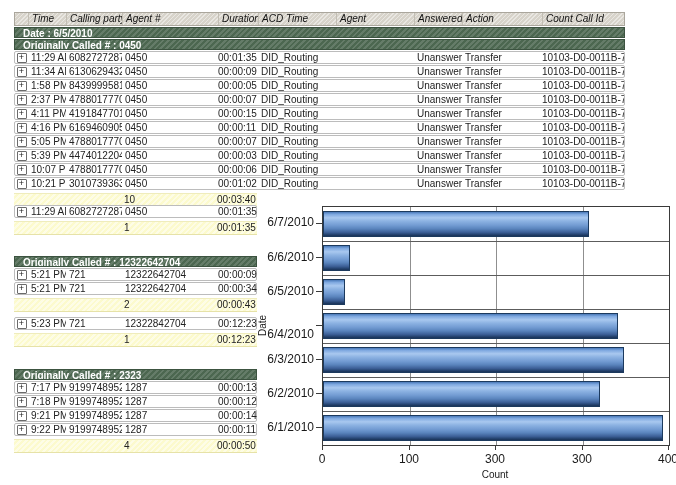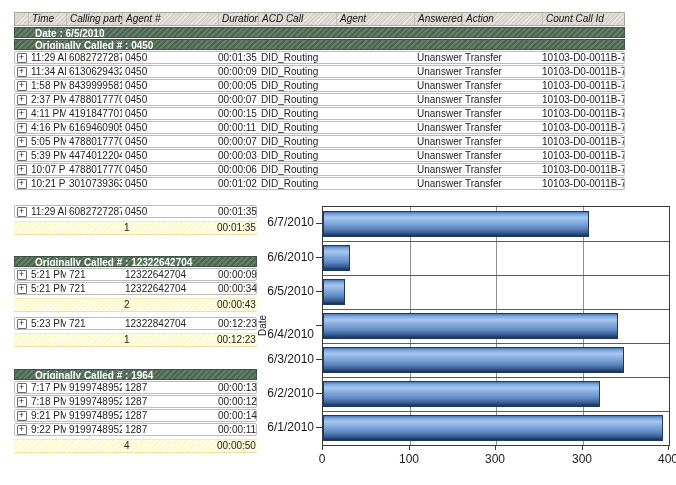--- a/index.html
+++ b/index.html
@@ -19,21 +19,21 @@
     background-image:repeating-linear-gradient(135deg, rgba(255,255,255,.45) 0 1px, transparent 1px 3px);
     font-size:10px;font-style:italic;color:#111;
     margin-bottom:1px;
   }
   .thead .c{border-left:1px solid #c2beb4;}
   .thead .c:first-child{border-left:none;}
 
   .band{
     height:11px;line-height:11px;
     color:#fff;font-weight:bold;font-size:10px;
-    padding-left:20px;box-sizing:border-box;
+    padding-left:8px;box-sizing:border-box;
     background:#4c6750;
     background-image:repeating-linear-gradient(135deg, rgba(255,255,255,.14) 0 2px, transparent 2px 4px);
     border:1px solid #3c5340;
     margin-bottom:1px;
     white-space:nowrap;overflow:hidden;
   }
 
   .trow{
     display:grid;height:11px;line-height:11px;
     border:1px solid #bcbcbc;border-radius:2px;
@@ -94,21 +94,21 @@
 <body>
 
 <div id="report">
     <div class="section" style="left: 14px; top: 12px; width: 611px;">
       <div class="thead" style="grid-template-columns: 13px 38px 56px 96px 40px 78px 78px 48px 80px 1fr;">
         <div class="c"></div>
         <div class="c">Time</div>
         <div class="c">Calling party #</div>
         <div class="c">Agent #</div>
         <div class="c">Duration</div>
-        <div class="c">ACD Call</div>
+        <div class="c">ACD Time</div>
         <div class="c">Agent</div>
         <div class="c">Answered</div>
         <div class="c">Action</div>
         <div class="c">Count Call Id</div>
       </div>
       <div class="band" style="width: 611px; box-sizing: border-box;">Date : 6/5/2010</div>
       <div class="band">Originally Called # : 0450</div>
       <div class="trow" style="grid-template-columns: 13px 38px 56px 96px 40px 78px 78px 48px 80px 1fr;">
         <div class="c exp">
           <span class="expand">+</span>
@@ -242,20 +242,27 @@
         <div class="c">10:21 PM</div>
         <div class="c">3010739363</div>
         <div class="c">0450</div>
         <div class="c r">00:01:02</div>
         <div class="c">DID_Routing</div>
         <div class="c"></div>
         <div class="c">Unanswered</div>
         <div class="c">Transfer</div>
         <div class="c r">10103-D0-0011B-77F</div>
       </div>
+      <div class="summary" style="grid-template-columns: 13px 38px 56px 96px 40px; width: 243px;">
+        <div class="c"></div>
+        <div class="c"></div>
+        <div class="c"></div>
+        <div class="c">10</div>
+        <div class="c r">00:03:40</div>
+      </div>
     </div>
     <div class="section" style="left: 14px; top: 205px; width: 243px;">
       <div class="trow" style="grid-template-columns: 13px 38px 56px 96px 40px;">
         <div class="c exp">
           <span class="expand">+</span>
         </div>
         <div class="c">11:29 AM</div>
         <div class="c">6082727287</div>
         <div class="c">0450</div>
         <div class="c r">00:01:35</div>
@@ -308,21 +315,21 @@
       </div>
       <div class="summary" style="grid-template-columns: 13px 38px 56px 96px 40px; width: 243px;">
         <div class="c"></div>
         <div class="c"></div>
         <div class="c"></div>
         <div class="c">1</div>
         <div class="c r">00:12:23</div>
       </div>
     </div>
     <div class="section" style="left: 14px; top: 369px; width: 243px;">
-      <div class="band">Originally Called # : 1964</div>
+      <div class="band">Originally Called # : 2323</div>
       <div class="trow" style="grid-template-columns: 13px 38px 56px 96px 40px;">
         <div class="c exp">
           <span class="expand">+</span>
         </div>
         <div class="c">7:17 PM</div>
         <div class="c">9199748952</div>
         <div class="c">1287</div>
         <div class="c r">00:00:13</div>
       </div>
       <div class="trow" style="grid-template-columns: 13px 38px 56px 96px 40px;">
@@ -403,13 +410,14 @@
       <div class="xtick-label" style="left: 44px;">0</div>
       <div class="xtick-mark" style="left: 153px;"></div>
       <div class="xtick-label" style="left: 131px;">100</div>
       <div class="xtick-mark" style="left: 239px;"></div>
       <div class="xtick-label" style="left: 217px;">300</div>
       <div class="xtick-mark" style="left: 326px;"></div>
       <div class="xtick-label" style="left: 304px;">300</div>
       <div class="xtick-mark" style="left: 412px;"></div>
       <div class="xtick-label" style="left: 390px;">400</div>
     </div>
+  <div id="x-axis-title">Count</div>
 </div>
 
 </body></html>

